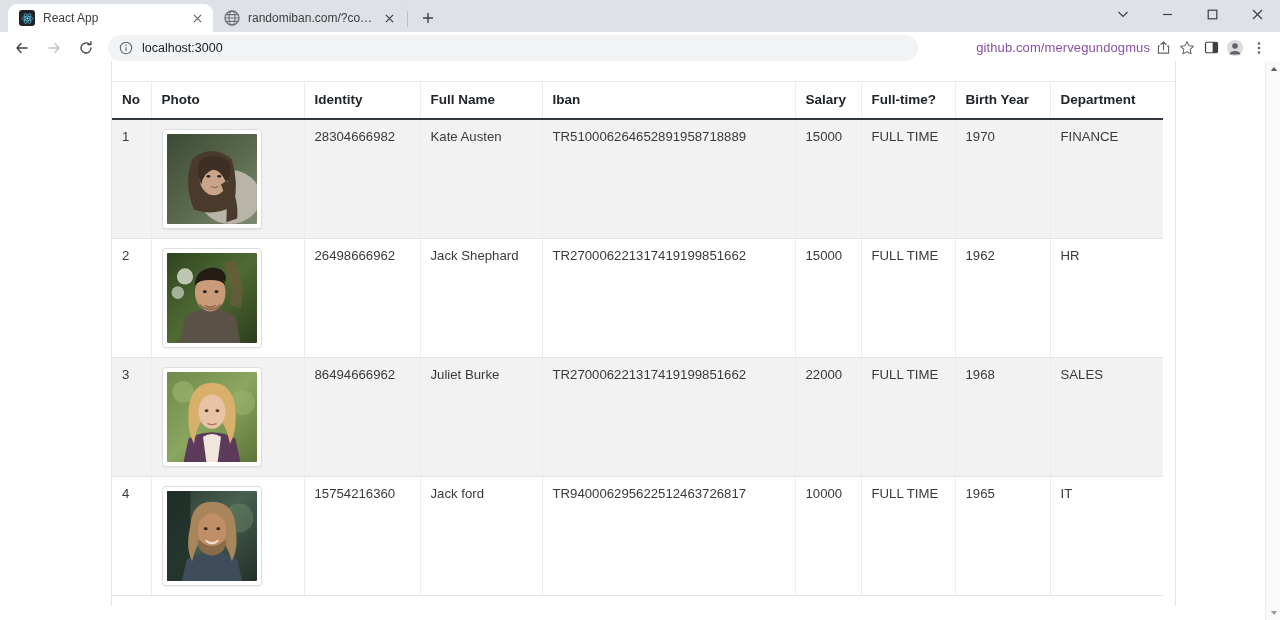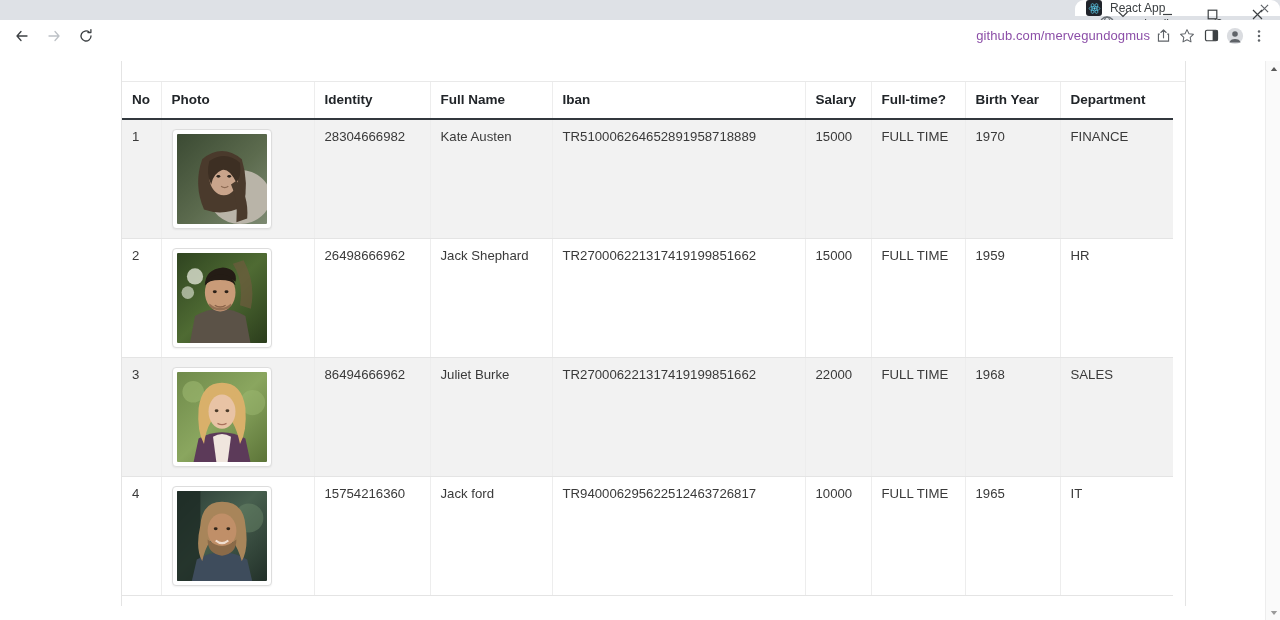--- a/index.html
+++ b/index.html
@@ -7,27 +7,26 @@
     width: 1280px; height: 620px;
     overflow: hidden;
     font-family: "Liberation Sans", sans-serif;
     background: #ffffff;
   }
 
   
   .browser { width: 1280px; height: 620px; position: relative; }
 
   .tabstrip {
-    height: 20px;
+    height: 32px;
     background: #dee1e6;
     display: flex;
     align-items: flex-end;
     position: relative;
     padding-left: 8px;
-    flex-direction: column;
   }
 
   .tab {
     height: 28px;
     display: flex;
     align-items: center;
     gap: 8px;
     padding: 0 8px 0 11px;
     position: relative;
     border-top-left-radius: 9px;
@@ -142,21 +141,21 @@
   .viewport {
     position: absolute;
     left: 0; top: 61px;
     width: 1280px;
     height: 559px;
     background: #ffffff;
     overflow: hidden;
   }
   .page {
     position: absolute;
-    left: 14px; top: 0;
+    left: 4px; top: 0;
     width: 1265px;
     height: 559px;
     background: #ffffff;
   }
   .content-card {
     position: absolute;
     left: 107px;
     top: 0px;
     width: 1065px;
     border-left: 1px solid #e4e4e4;
@@ -338,20 +337,30 @@
           <path d="M3 8 H12.5 M9 3.5 L13 8 L9 12.5" stroke="#bdc1c6" stroke-width="1.3" fill="none" stroke-linecap="round" stroke-linejoin="round"></path>
         </svg>
     </div>
     <div class="navbtn">
       <svg width="16" height="16" viewBox="0 0 16 16">
         <path d="M13 8 A5 5 0 1 1 11.3 4.2" stroke="#3c4043" stroke-width="1.3" fill="none" stroke-linecap="round"></path>
         <path d="M12.9 1.6 V4.6 H9.9" stroke="#3c4043" stroke-width="1.3" fill="none" stroke-linecap="round" stroke-linejoin="round"></path>
       </svg>
     </div>
 
+    <div class="omnibox">
+      <span class="omni-icon">
+        <svg width="14" height="14" viewBox="0 0 14 14">
+          <circle cx="7" cy="7" r="5.7" stroke="#5f6368" stroke-width="1.1" fill="none"></circle>
+          <path d="M7 6.2 V10" stroke="#5f6368" stroke-width="1.1"></path>
+          <circle cx="7" cy="4.3" r="0.72" fill="#5f6368"></circle>
+        </svg>
+      </span>
+      <span class="omni-text" title="Search Google or type a URL">localhost:3000</span>
+    </div>
 
     <div class="bookmark-chip">
       <span class="bm-text">github.com/mervegundogmus</span>
       <span class="tb-icon">
         <svg width="15" height="15" viewBox="0 0 16 16">
           <path d="M4 6.5 H2.6 V14 H13.4 V6.5 H12" stroke="#5f6368" stroke-width="1.2" fill="none"></path>
           <path d="M8 10.5 V2.2 M5.2 4.8 L8 2 L10.8 4.8" stroke="#5f6368" stroke-width="1.2" fill="none" stroke-linecap="round" stroke-linejoin="round"></path>
         </svg>
       </span>
       <span class="tb-icon">
@@ -472,21 +481,21 @@
                     <path d="M42 58 q6 4 12 0" stroke="#8a6349" stroke-width="1.5" fill="none"></path>
                     <path d="M36 56 q12 10 24 0 q2 6 -12 8 q-14 -2 -12 -8 Z" fill="#6b4c36" opacity=".55"></path>
                   </svg>
                 </span>
               </td>
               <td>26498666962</td>
               <td>Jack Shephard</td>
               <td>TR270006221317419199851662</td>
               <td>15000</td>
               <td>FULL TIME</td>
-              <td>1959</td>
+              <td>1962</td>
               <td>HR</td>
             </tr>
 
             <tr class="odd">
               <td>3</td>
               <td>
                 <span class="thumb" title="Juliet Burke portrait">
                   <svg class="ph" viewBox="0 0 100 100" preserveAspectRatio="none">
                     <defs>
                         <linearGradient id="bg3" x1="0" y1="0" x2="1" y2="1">

